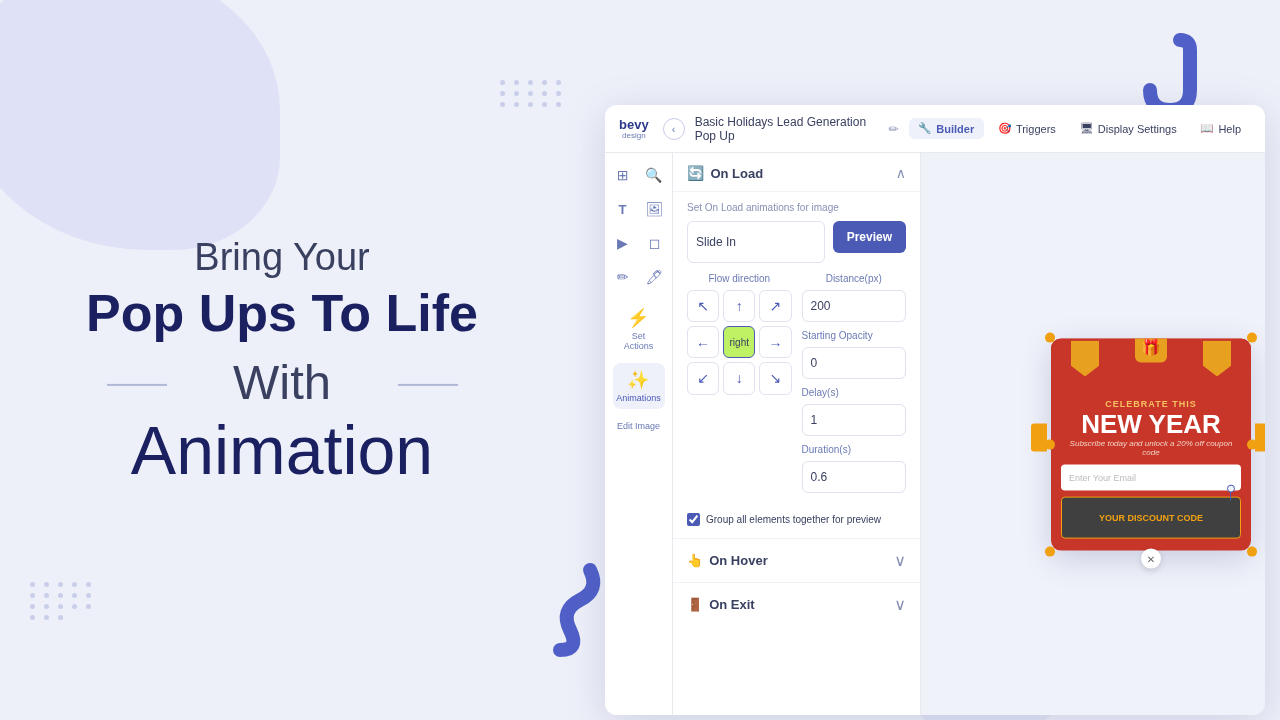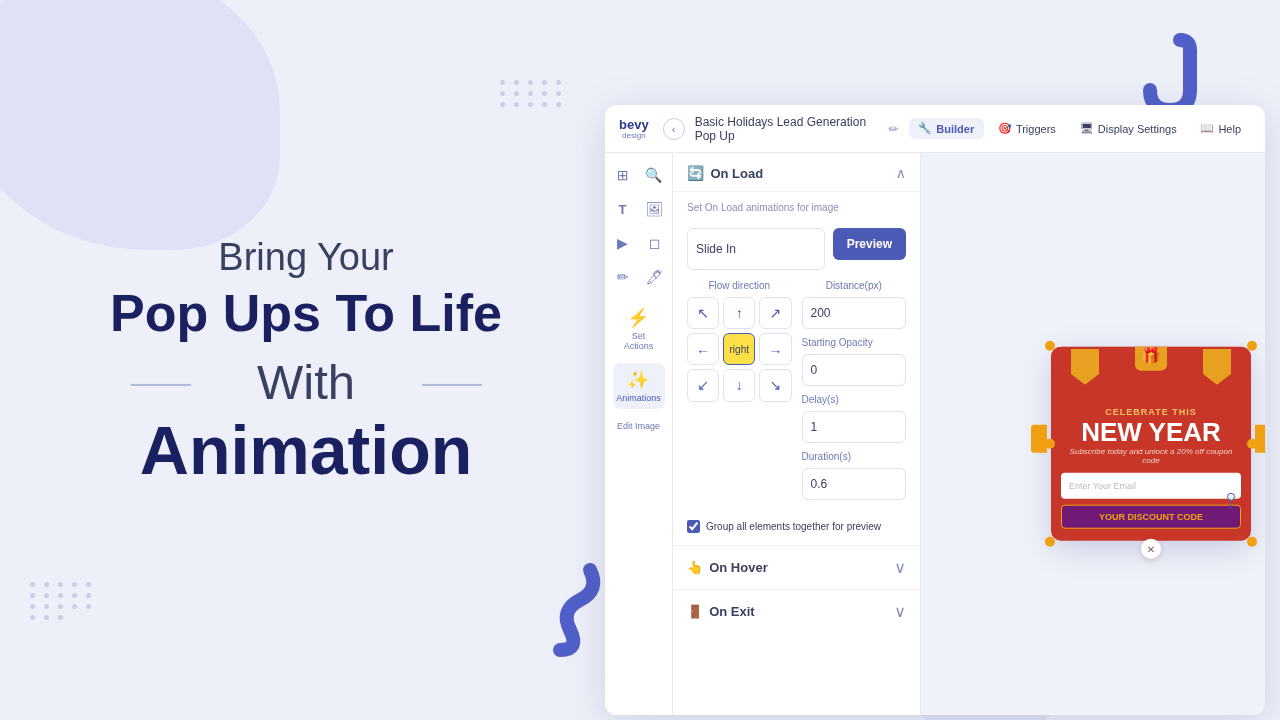--- a/index.html
+++ b/index.html
@@ -62,21 +62,21 @@
     .dot {
       width: 5px; height: 5px;
       border-radius: 50%;
       background: #b0b8e0;
       opacity: 0.6;
     }
 
     
     .left-content {
       position: absolute;
-      left: 76px;
+      left: 52px;
       top: 50%;
       transform: translateY(-50%);
       width: 460px;
       text-align: center;
     }
     .bring-your {
       font-size: 38px;
       color: #3a4060;
       font-weight: 400;
       margin-bottom: 6px;
@@ -97,21 +97,21 @@
     .divider-line {
       width: 60px;
       height: 2px;
       background: #b0b8d8;
       margin: 8px auto;
       display: inline-block;
     }
     .animation-text {
       font-size: 68px;
       color: #1a2060;
-      font-weight: 700;
+      font-weight: 400;
       line-height: 1;
     }
     .with-line {
       display: flex;
       align-items: center;
       justify-content: center;
       gap: 12px;
     }
 
     
@@ -301,21 +301,21 @@
       color: #8890b5;
       cursor: pointer;
     }
 
     .section-body {
       padding: 10px 14px;
     }
     .section-desc {
       font-size: 10px;
       color: #8890b5;
-      margin-bottom: 15px;
+      margin-bottom: 8px;
     }
 
     
     .select-row {
       display: flex;
       gap: 8px;
       margin-bottom: 10px;
     }
     .anim-select {
       flex: 1;
@@ -369,21 +369,21 @@
       background: #fff;
       display: flex;
       align-items: center;
       justify-content: center;
       font-size: 14px;
       cursor: pointer;
       color: #4a5ab5;
     }
     .dir-btn.active {
       border-color: #4a5ab5;
-      background: #fde047;
+      background: #bef264;
     }
     .dir-btn.text-btn {
       font-size: 10px;
       color: #3a4060;
       font-weight: 500;
     }
 
     .field-input {
       width: 100%;
       height: 32px;
@@ -518,22 +518,22 @@
       display: flex;
       align-items: center;
       justify-content: center;
       font-size: 9px;
       font-weight: 800;
       color: #fff;
       letter-spacing: 0.5px;
     }
     .popup-discount-btn {
       margin: 0 10px 12px;
-      height: 24px;
-      background: #701a75;
+      height: 42px;
+      background: #404040;
       border: 1.5px solid #f0a010;
       border-radius: 4px;
       display: flex;
       align-items: center;
       justify-content: center;
       font-size: 9px;
       font-weight: 700;
       color: #f0a010;
     }
     .popup-close {

